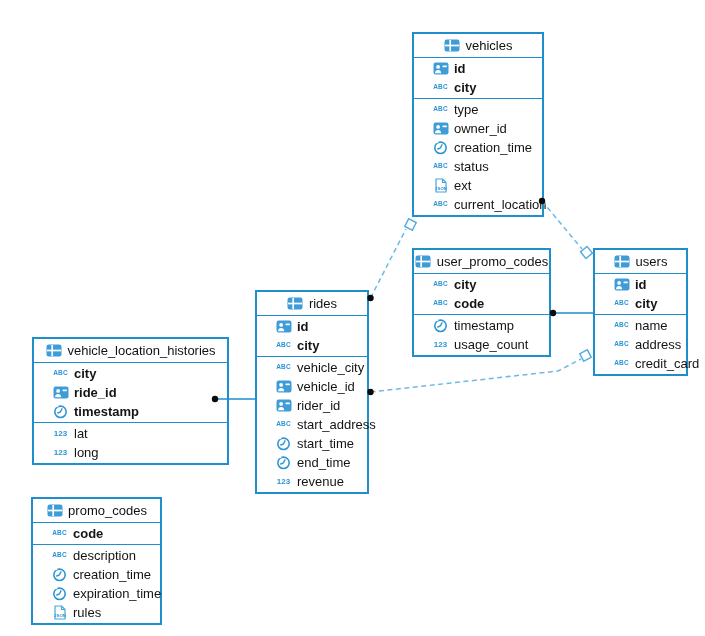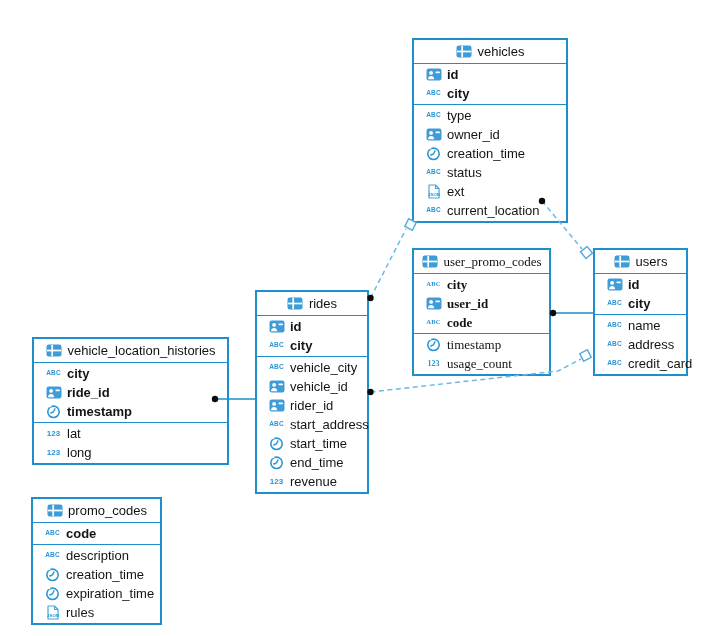--- a/index.html
+++ b/index.html
@@ -12,35 +12,35 @@
   .wires path.conn{pointer-events:stroke;}
   .tbl{
     position:absolute;background:#ffffff;border:2px solid #1e8ecd;
     box-sizing:border-box;font-size:13px;color:#141414;
   }
   .thead{
     height:23px;display:flex;align-items:center;justify-content:center;
     gap:5px;border-bottom:1.5px solid #1e8ecd;white-space:nowrap;
   }
   .tname{font-size:13px;color:#111;}
-  .sec{padding:1px 5px;}
+  .sec{padding:1px 12px;}
   .sec.keys{border-bottom:1.5px solid #1e8ecd;}
   .sec.keys .flabel{font-weight:bold;}
   .frow{height:19px;display:flex;align-items:center;gap:5px;padding:0 6px;white-space:nowrap;}
   .ficon{width:17px;flex:none;display:flex;align-items:flex-start;justify-content:center;}
   .glyph-txt{font-size:6.5px;font-weight:bold;color:#2b94d4;letter-spacing:.2px;line-height:1;}
   .glyph-num{font-size:8px;font-weight:bold;color:#2b94d4;line-height:1;}
   .flabel{font-size:13px;color:#141414;}
 </style>
 </head>
 <body>
 
 <div class="canvas">
   <div id="tables">
-      <div class="tbl" style="left: 412px; top: 38px; width: 156px;">
+      <div class="tbl" style="left: 412px; top: 32px; width: 132px;">
         <div class="thead">
           <span class="ficon">
             <svg width="16" height="13" viewBox="0 0 16 13">
               <rect x="0.5" y="0.5" width="15" height="12" rx="2.2" fill="#3e9dd8"></rect>
               <line x1="1" y1="6.5" x2="15" y2="6.5" stroke="#fff" stroke-width="1.7"></line>
               <line x1="6.2" y1="1" x2="6.2" y2="12" stroke="#fff" stroke-width="1.7"></line>
             </svg>
           </span>
           <span class="tname">vehicles</span>
         </div>
@@ -108,48 +108,37 @@
             <span class="flabel">ext</span>
           </div>
           <div class="frow">
             <span class="ficon">
               <span class="glyph-txt">ABC</span>
             </span>
             <span class="flabel">current_location</span>
           </div>
         </div>
       </div>
-      <div class="tbl" style="left: 412px; top: 248px; width: 139px; font-family: Liberation Serif, serif;">
+      <div class="tbl" style="left: 412px; top: 248px; width: 139px;">
         <div class="thead">
           <span class="ficon">
             <svg width="16" height="13" viewBox="0 0 16 13">
               <rect x="0.5" y="0.5" width="15" height="12" rx="2.2" fill="#3e9dd8"></rect>
               <line x1="1" y1="6.5" x2="15" y2="6.5" stroke="#fff" stroke-width="1.7"></line>
               <line x1="6.2" y1="1" x2="6.2" y2="12" stroke="#fff" stroke-width="1.7"></line>
             </svg>
           </span>
           <span class="tname">user_promo_codes</span>
         </div>
         <div class="sec keys">
           <div class="frow">
             <span class="ficon">
               <span class="glyph-txt">ABC</span>
             </span>
             <span class="flabel">city</span>
-          </div>
-          <div class="frow">
-            <span class="ficon">
-              <svg width="16" height="13" viewBox="0 0 16 13">
-                <rect x="0.5" y="0.5" width="15" height="12" rx="2.2" fill="#3e9dd8"></rect>
-                <circle cx="5.1" cy="4.9" r="1.9" fill="#fff"></circle>
-                <path d="M2 11.2c0-2.1 1.4-3.3 3.1-3.3s3.1 1.2 3.1 3.3z" fill="#fff"></path>
-                <rect x="9.4" y="3.4" width="4.6" height="1.8" rx="0.9" fill="#fff"></rect>
-              </svg>
-            </span>
-            <span class="flabel">user_id</span>
           </div>
           <div class="frow">
             <span class="ficon">
               <span class="glyph-txt">ABC</span>
             </span>
             <span class="flabel">code</span>
           </div>
         </div>
         <div class="sec cols">
           <div class="frow">

